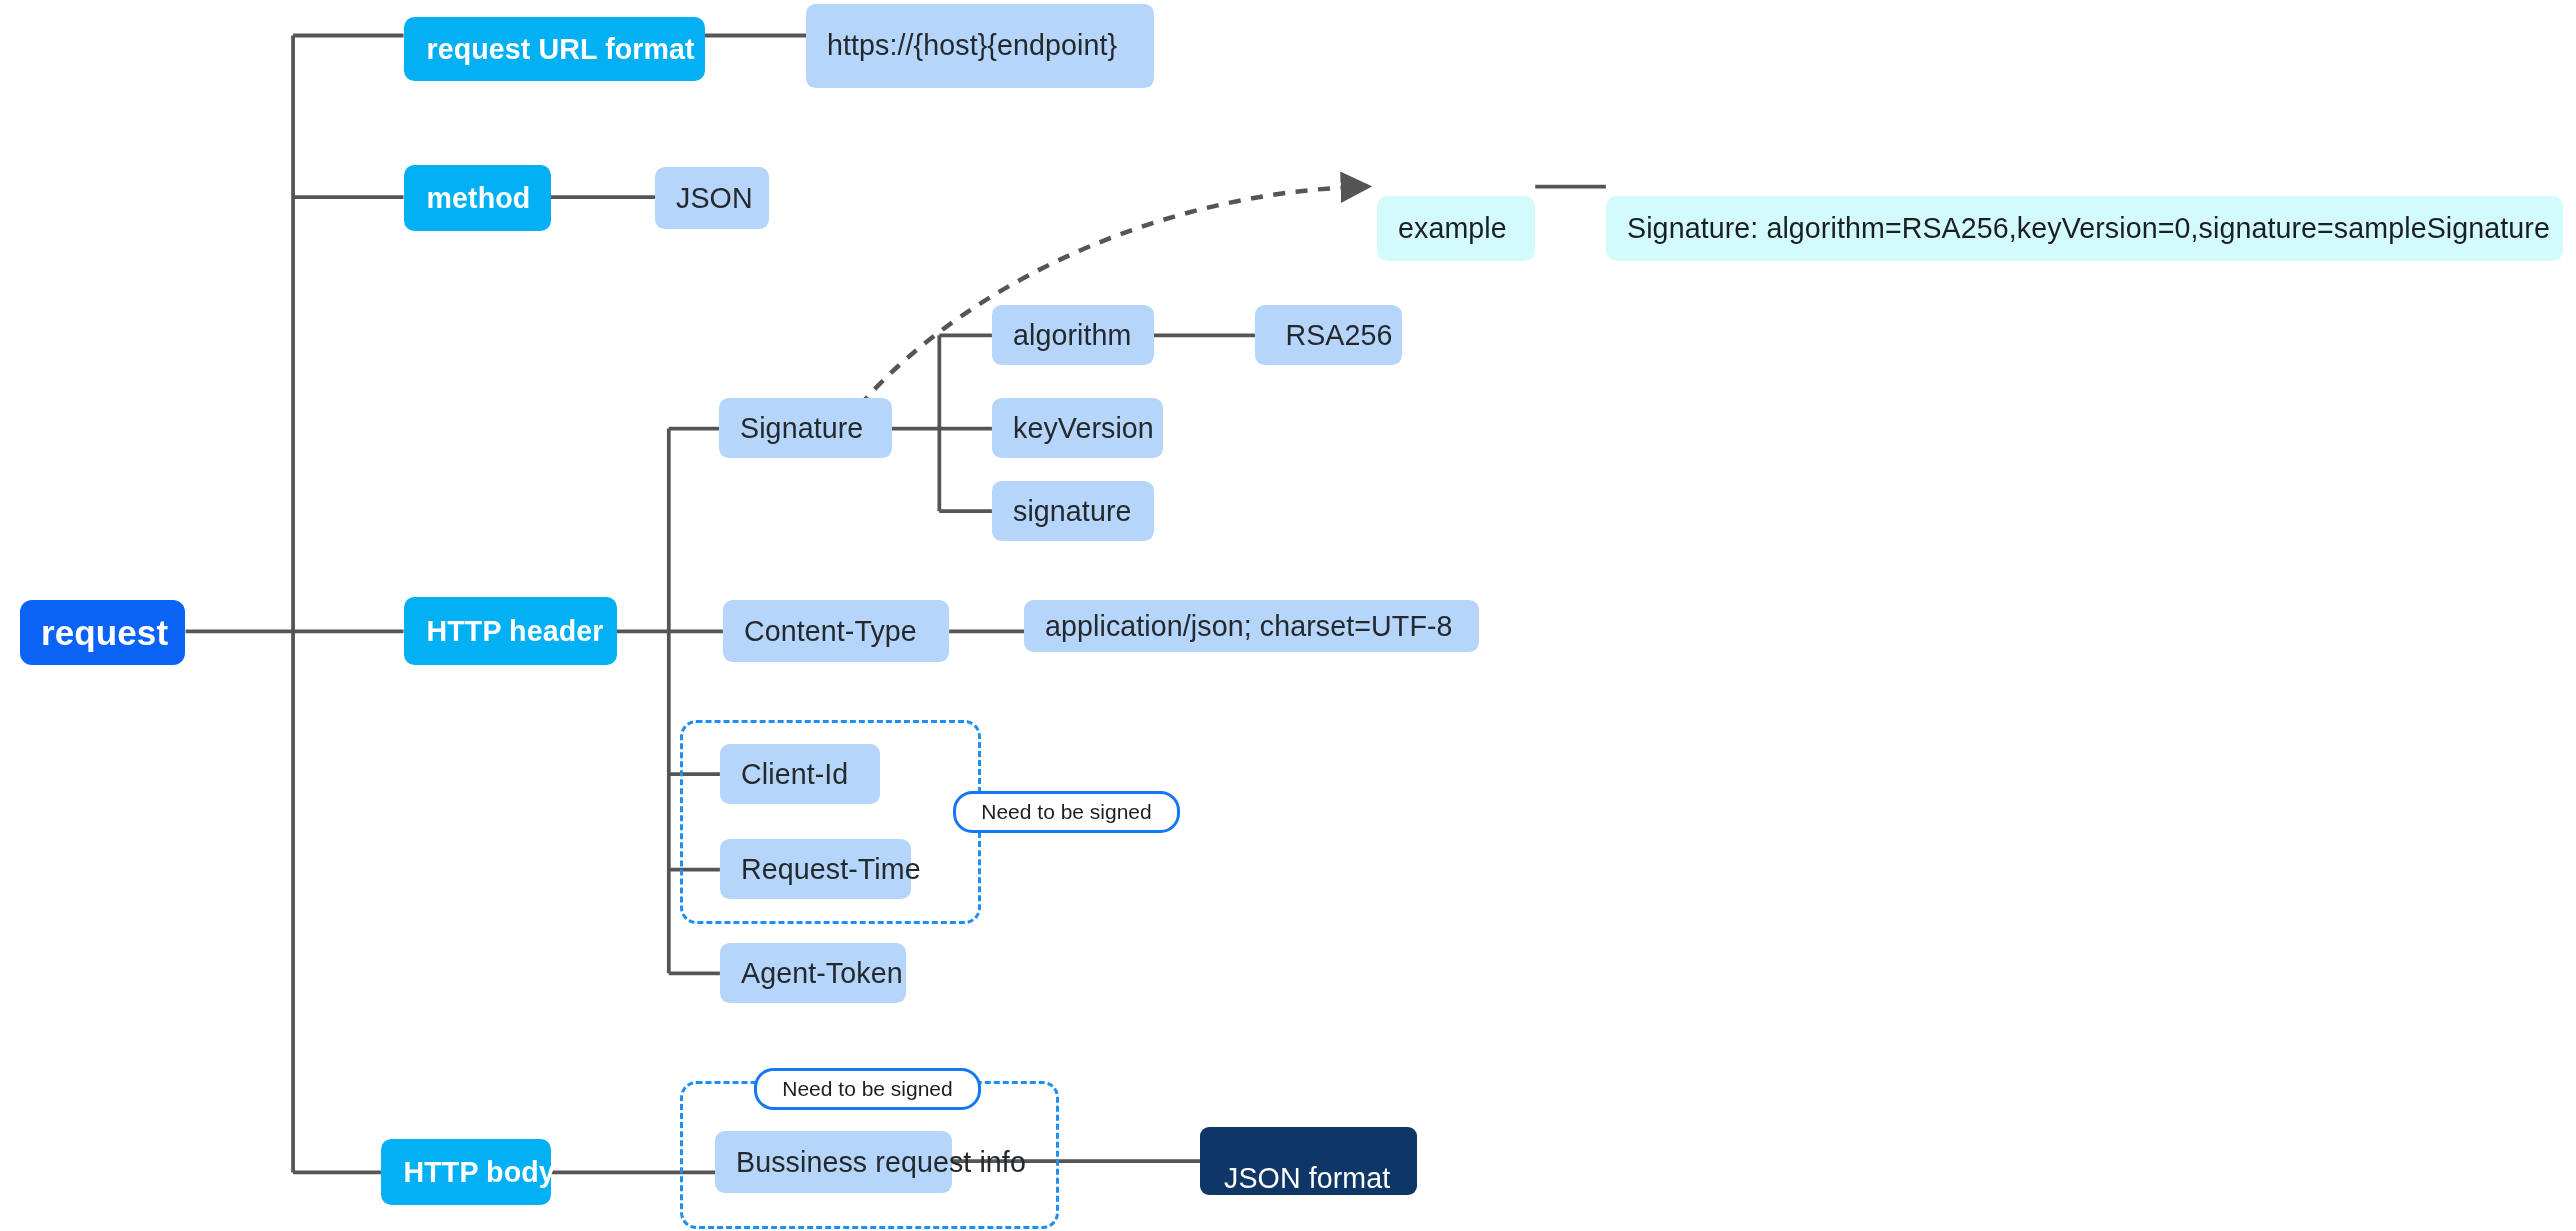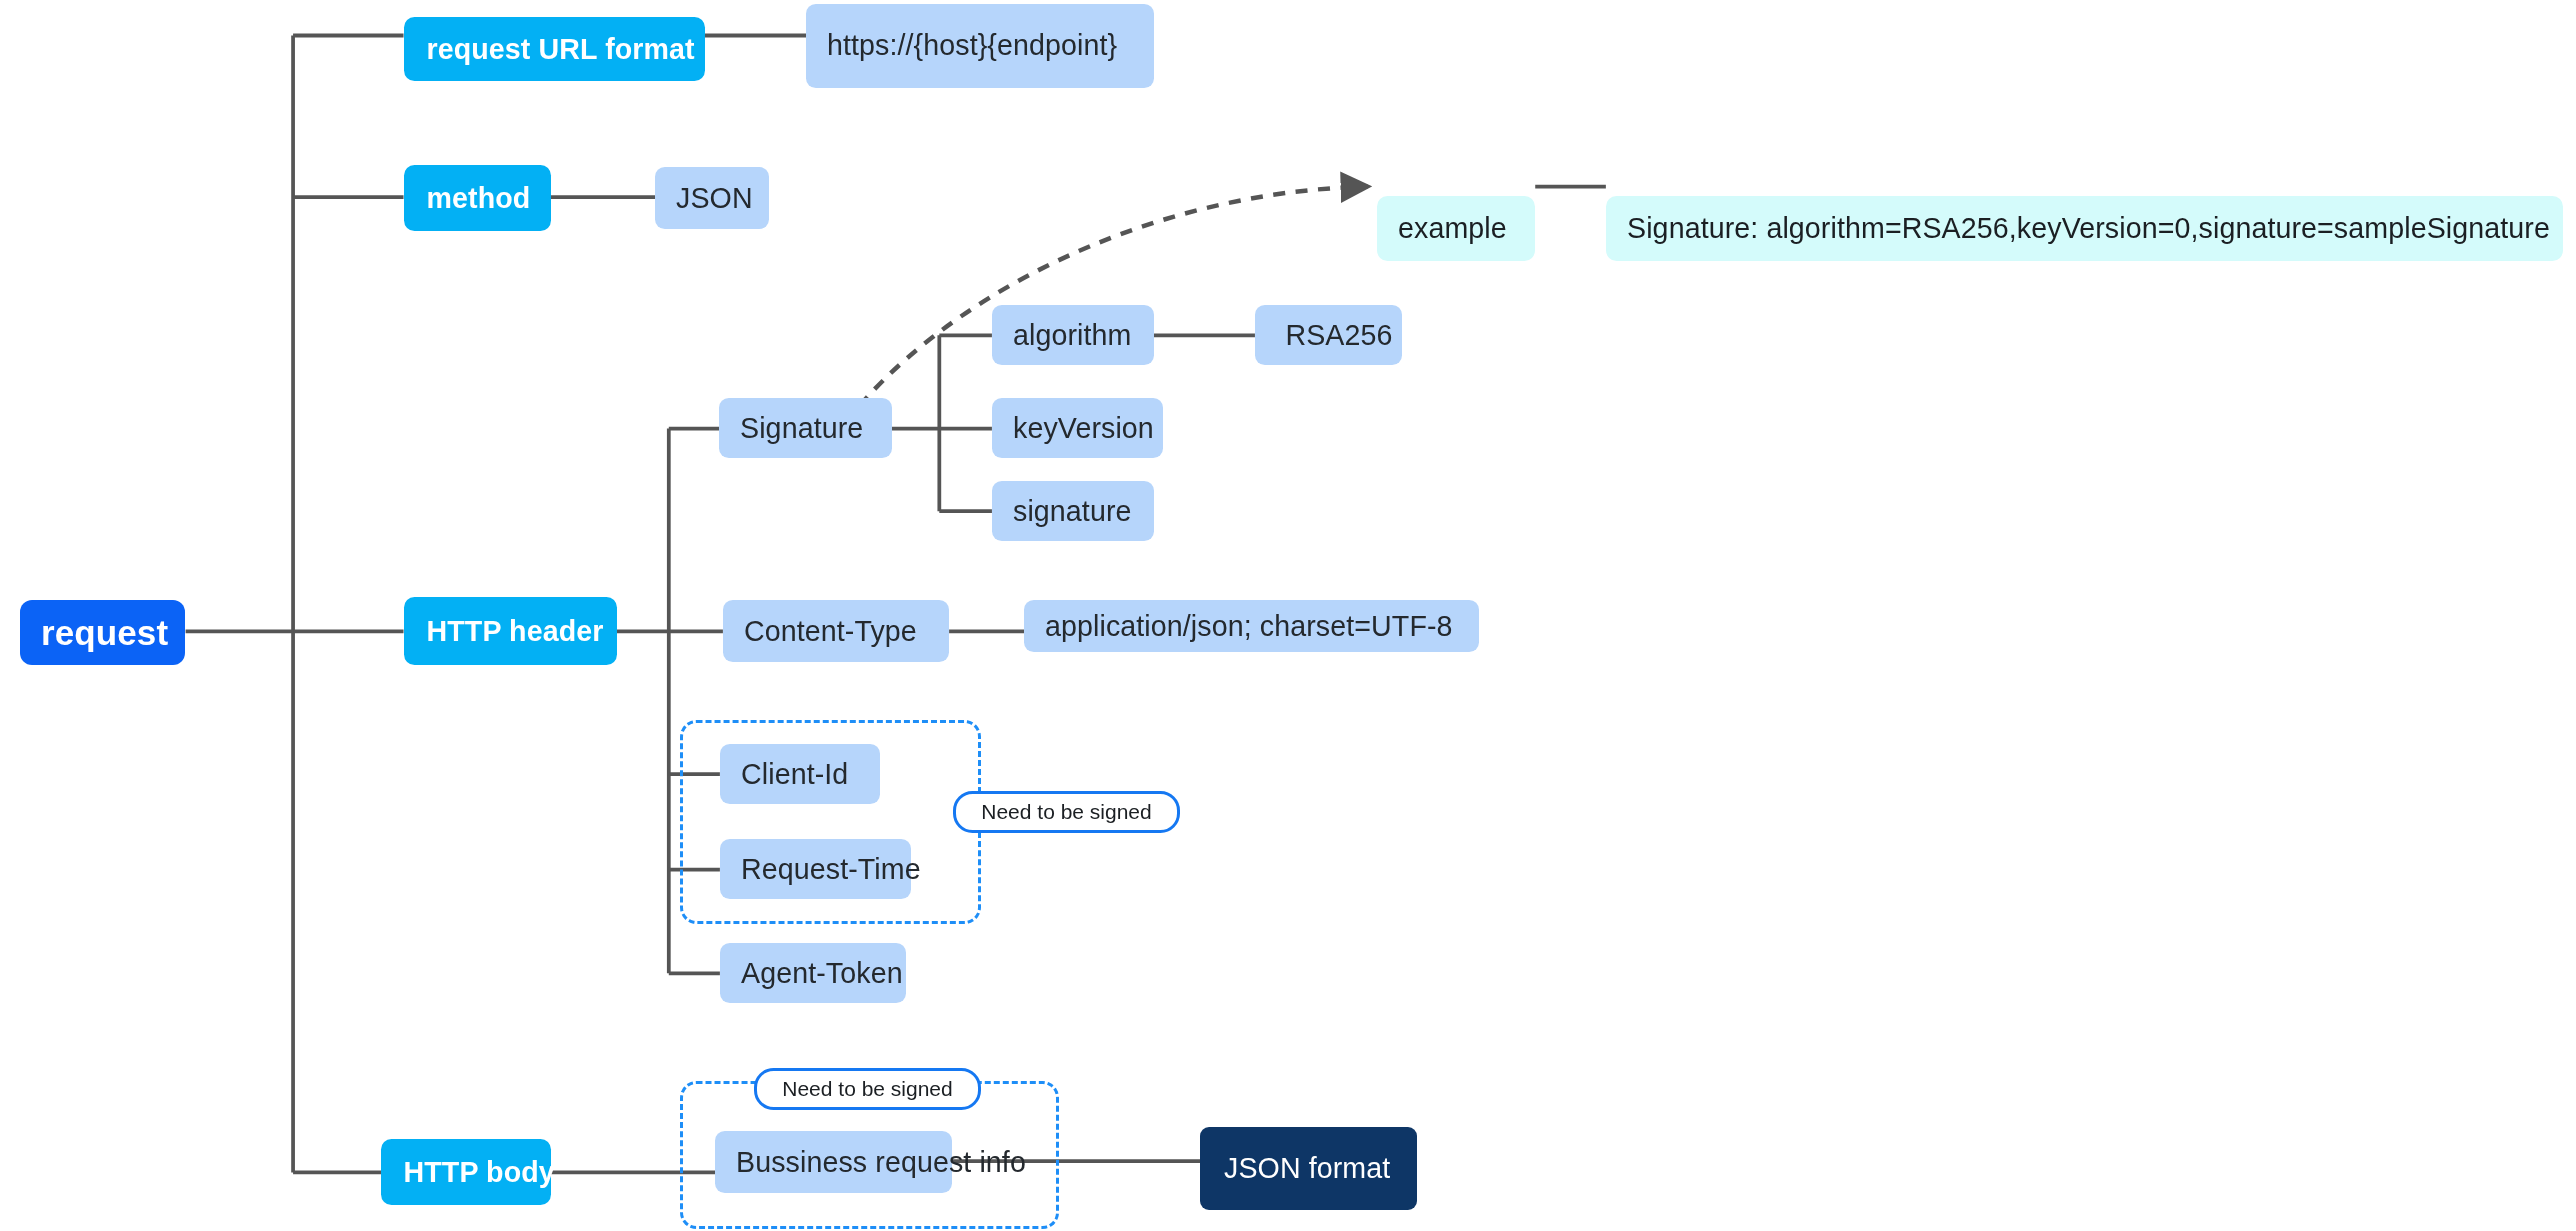--- a/index.html
+++ b/index.html
@@ -235,21 +235,21 @@
   </div>
 
   <div class="node n-l1" style="left:381px; top:1139px; width:170px; height:66px;">
     <span class="lbl">HTTP body</span>
   </div>
 
   <div class="node n-l2" style="left:715px; top:1131px; width:237px; height:62px;">
     <span class="lbl">Bussiness request info</span>
   </div>
 
-  <div class="node n-navy" style="left:1200px; top:1127px; width:217px; height:83px;">
+  <div class="node n-navy" style="left:1200px; top:1127px; width:217px; height:68px;align-items:flex-end;">
     <span class="lbl">JSON format</span>
   </div>
 
   <div class="node n-cy" style="left:1377px; top:156px; width:158px; height:65px;">
     <span class="lbl">example</span>
   </div>
 
   <div class="node n-cy" style="left:1606px; top:156px; width:957px; height:65px;">
     <span class="lbl">Signature: algorithm=RSA256,keyVersion=0,signature=sampleSignature</span>
   </div>

